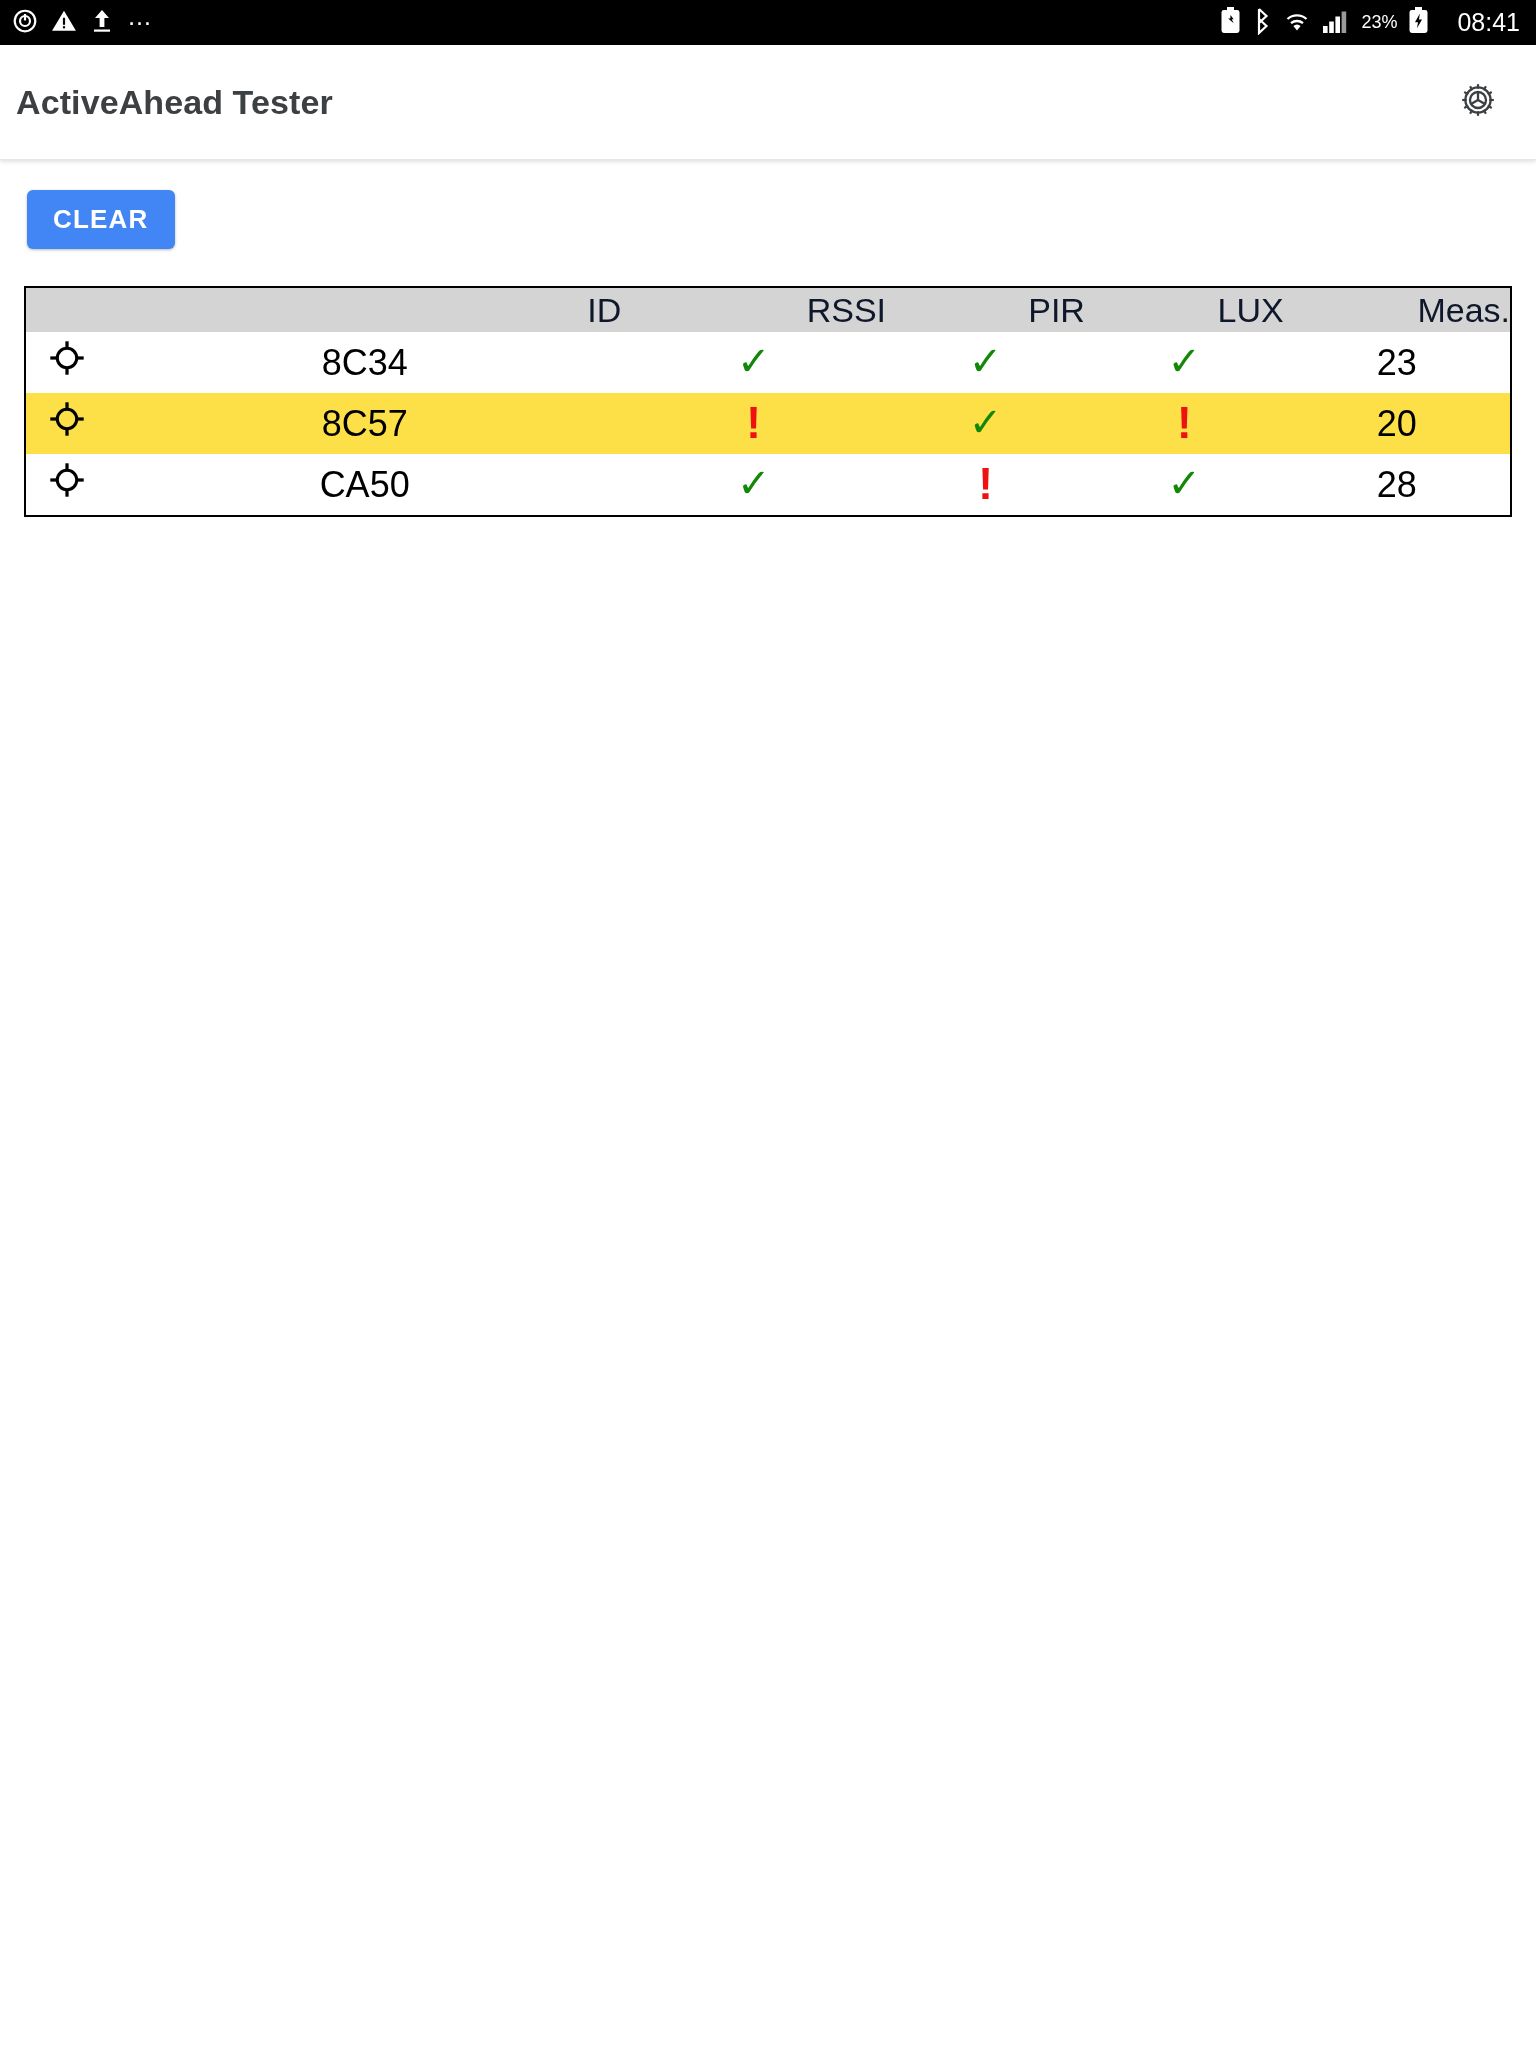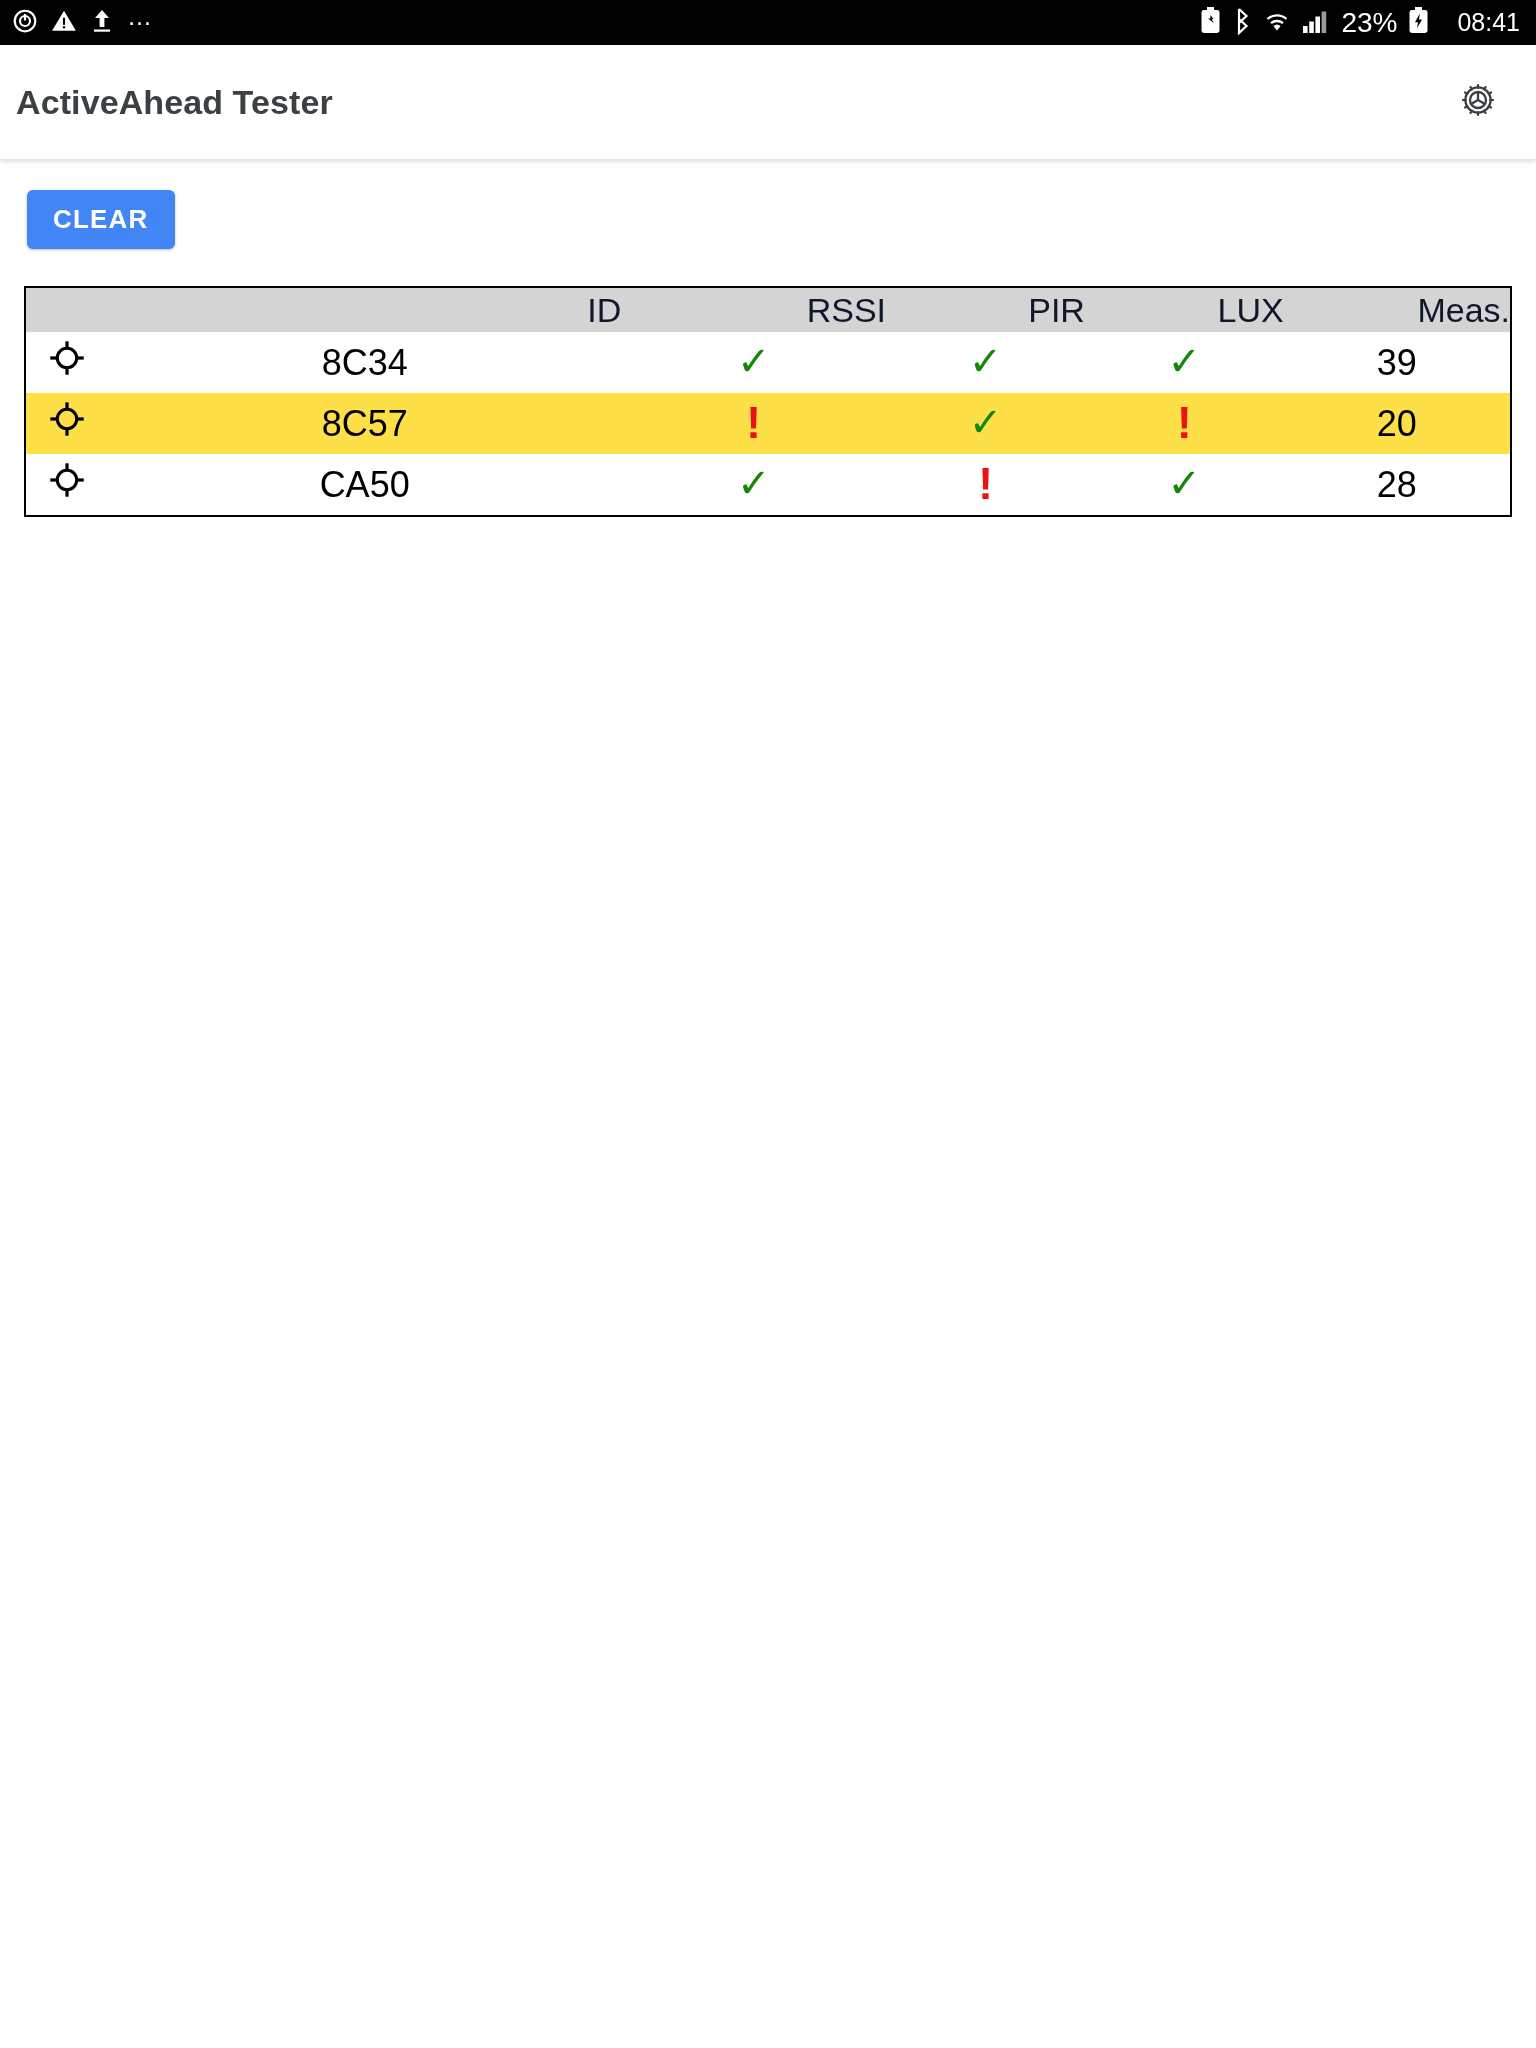--- a/index.html
+++ b/index.html
@@ -28,21 +28,21 @@
   .sb-dots {
     font-size: 25px;
     line-height: 1;
     letter-spacing: 2px;
     color: #ffffff;
     position: relative;
     top: -6px;
     font-family: "Liberation Sans", sans-serif;
   }
   .sb-text {
-    font-size: 28px;
+    font-size: 18px;
     color: #ffffff;
     letter-spacing: 0px;
     font-family: "Liberation Sans", sans-serif;
   }
   .sb-time { font-size: 25px; color: #ffffff; margin-left: 18px; }
 
   
   .appbar {
     height: 115px;
     background: #ffffff;
@@ -283,21 +283,21 @@
                   <circle cx="22" cy="22" r="10.2" fill="none" stroke="#000" stroke-width="3.2"></circle>
                   <rect x="20.3" y="4.5" width="3.4" height="8.2" fill="#000"></rect>
                   <rect x="20.3" y="31.3" width="3.4" height="8.2" fill="#000"></rect>
                   <rect x="4.5" y="20.3" width="8.2" height="3.4" fill="#000"></rect>
                   <rect x="31.3" y="20.3" width="8.2" height="3.4" fill="#000"></rect>
                 </svg></span></td>
             <td class="c-id">8C34</td>
             <td><span class="mark-ok">✓</span></td>
             <td><span class="mark-ok">✓</span></td>
             <td><span class="mark-ok">✓</span></td>
-            <td>39</td>
+            <td>23</td>
           </tr>
           <tr class="row-even">
             <td class="c-icon"><span><svg width="42" height="42" viewBox="0 0 44 44">
                   <circle cx="22" cy="22" r="10.2" fill="none" stroke="#000" stroke-width="3.2"></circle>
                   <rect x="20.3" y="4.5" width="3.4" height="8.2" fill="#000"></rect>
                   <rect x="20.3" y="31.3" width="3.4" height="8.2" fill="#000"></rect>
                   <rect x="4.5" y="20.3" width="8.2" height="3.4" fill="#000"></rect>
                   <rect x="31.3" y="20.3" width="8.2" height="3.4" fill="#000"></rect>
                 </svg></span></td>
             <td class="c-id">8C57</td>

